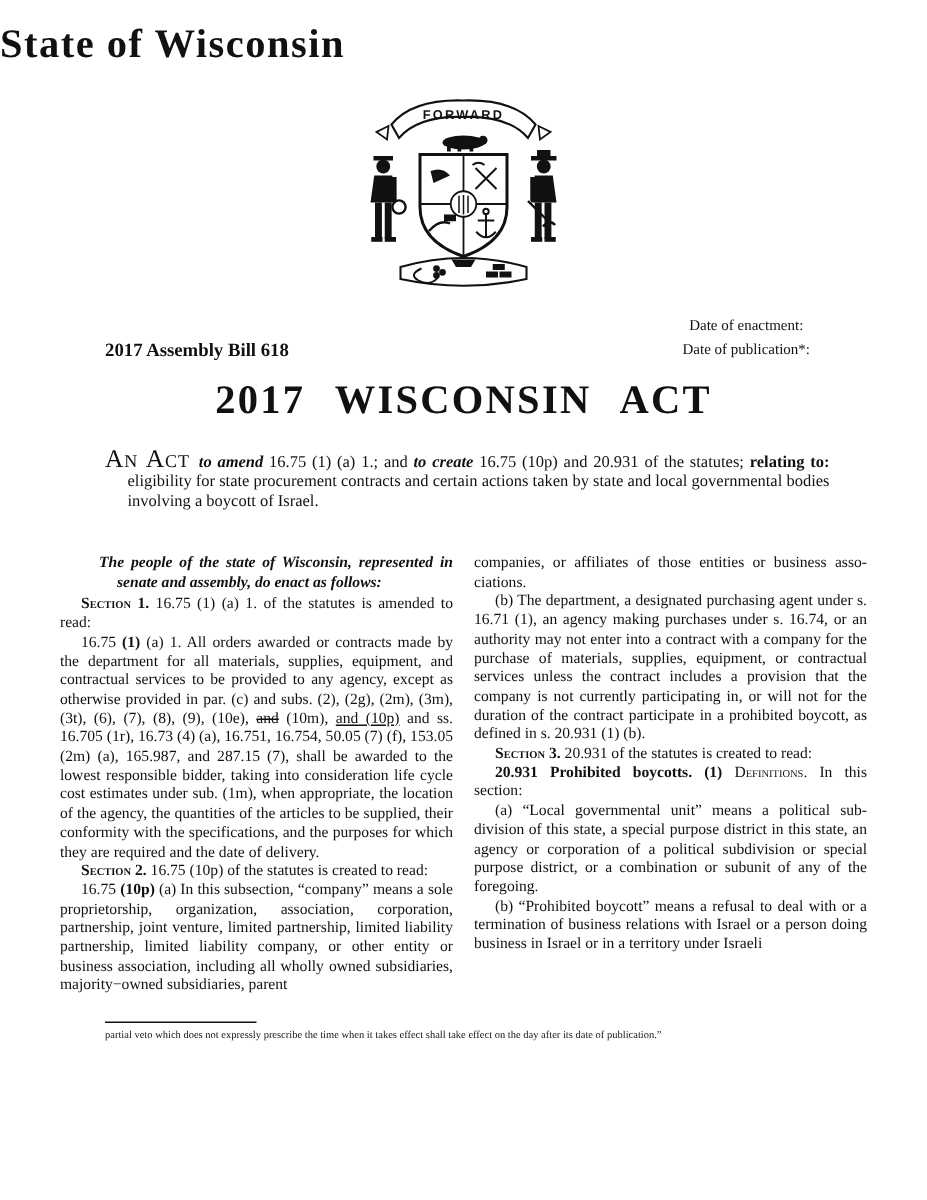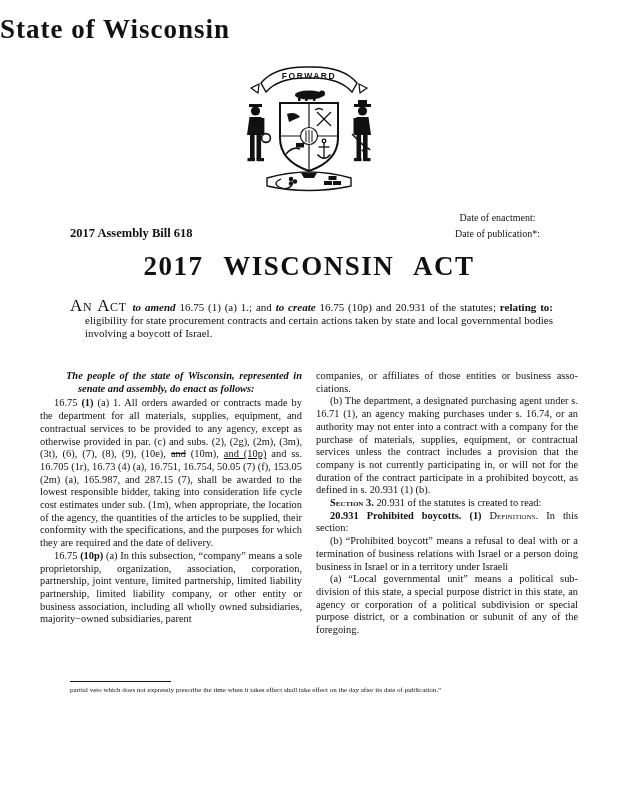--- a/index.html
+++ b/index.html
@@ -166,29 +166,31 @@
 
 <div class="abs act-title">2017 WISCONSIN ACT</div>
 
 <div class="abs preamble">
     <div class="para preamble-p"><span class="seg-anact">An Act </span><span class="seg-bi">to amend</span><span> 16.75 (1) (a) 1.; and </span><span class="seg-bi">to create</span><span> 16.75 (10p) and 20.931 of the statutes; </span><span class="seg-b">relating to:</span><span> eligibility for state procurement contracts and certain actions taken by state and local governmental bodies involving a boycott of Israel.</span></div>
   </div>
 
 <div class="abs cols">
   <div class="col">
       <div class="para enact"><span class="seg-bi">The people of the state of Wisconsin, represented in senate and assembly, do enact as follows:</span></div>
+      <div class="para sec"><span class="seg-scb">Section 1.</span><span>  16.75 (1) (a) 1. of the statutes is amended to read:</span></div>
       <div class="para stat"><span>16.75 </span><span class="seg-b">(1)</span><span> (a) 1.  All orders awarded or contracts made by the department for all materials, supplies, equipment, and contractual services to be provided to any agency, except as otherwise provided in par. (c) and subs. (2), (2g), (2m), (3m), (3t), (6), (7), (8), (9), (10e), </span><span class="seg-st">and</span><span> (10m), </span><span class="seg-u">and (10p)</span><span> and ss. 16.705 (1r), 16.73 (4) (a), 16.751, 16.754, 50.05 (7) (f), 153.05 (2m) (a), 165.987, and 287.15 (7), shall be awarded to the lowest responsible bidder, taking into consideration life cycle cost estimates under sub. (1m), when appropriate, the location of the agency, the quantities of the articles to be supplied, their conformity with the specifications, and the purposes for which they are required and the date of delivery.</span></div>
+      <div class="para sec"><span class="seg-scb">Section 2.</span><span>  16.75 (10p) of the statutes is created to read:</span></div>
       <div class="para stat"><span>16.75 </span><span class="seg-b">(10p)</span><span> (a)  In this subsection, “company” means a sole proprietorship, organization, association, corpora­tion, partnership, joint venture, limited partnership, lim­ited liability partnership, limited liability company, or other entity or business association, including all wholly owned subsidiaries, majority−owned subsidiaries, parent</span></div>
     </div>
   <div class="col">
       <div class="para cont"><span>companies, or affiliates of those entities or business asso­ciations.</span></div>
       <div class="para stat"><span>(b)  The department, a designated purchasing agent under s. 16.71 (1), an agency making purchases under s. 16.74, or an authority may not enter into a contract with a company for the purchase of materials, supplies, equip­ment, or contractual services unless the contract includes a provision that the company is not currently participat­ing in, or will not for the duration of the contract partici­pate in a prohibited boycott, as defined in s. 20.931 (1) (b).</span></div>
       <div class="para sec"><span class="seg-scb">Section 3.</span><span>  20.931 of the statutes is created to read:</span></div>
       <div class="para stat"><span class="seg-b">20.931  Prohibited boycotts.  (1)  </span><span class="seg-sc">Definitions.</span><span>  In this section:</span></div>
+      <div class="para stat"><span>(a)  “Local governmental unit” means a political sub­division of this state, a special purpose district in this state, an agency or corporation of a political subdivision or special purpose district, or a combination or subunit of any of the foregoing.</span></div>
       <div class="para stat"><span>(b)  “Prohibited boycott” means a refusal to deal with or a termination of business relations with Israel or a per­son doing business in Israel or in a territory under Israeli</span></div>
-      <div class="para stat"><span>(a)  “Local governmental unit” means a political sub­division of this state, a special purpose district in this state, an agency or corporation of a political subdivision or special purpose district, or a combination or subunit of any of the foregoing.</span></div>
     </div>
 </div>
 
 <div class="abs fn-rule"></div>
 <div class="abs footnote">
     <div class="para fn-line"><span>partial veto which does not expressly prescribe the time when it takes effect shall take effect on the day after its date of publication.”</span></div>
   </div>
 
 </body></html>

